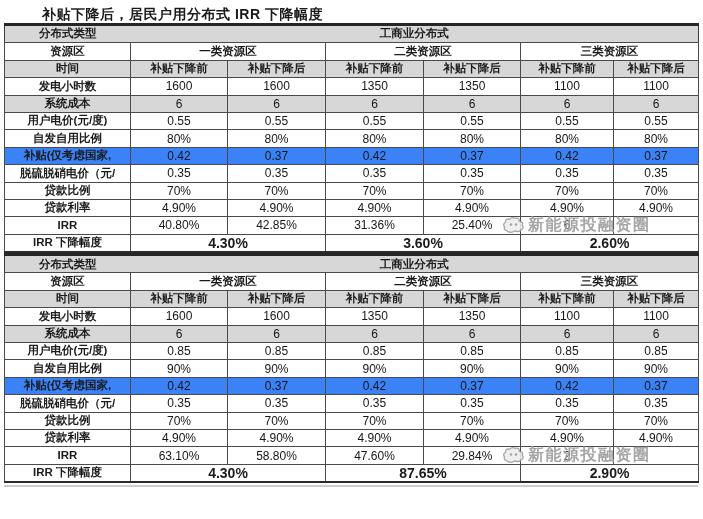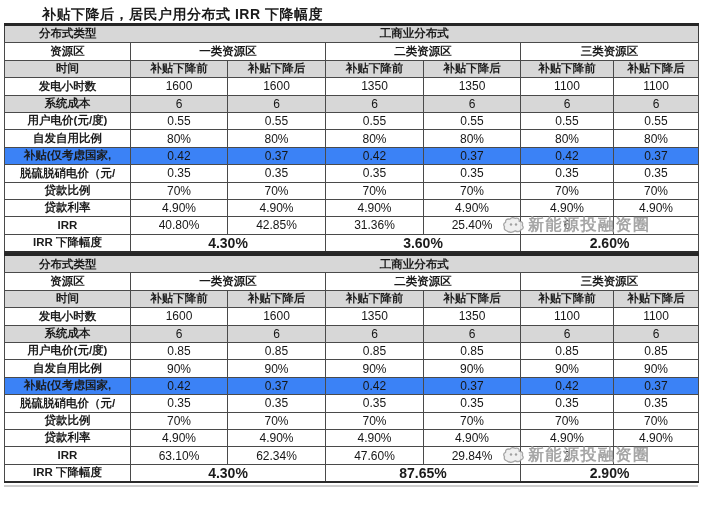--- a/index.html
+++ b/index.html
@@ -308,21 +308,21 @@
             <td class="val">4.90%</td>
             <td class="val">4.90%</td>
             <td class="val">4.90%</td>
             <td class="val">4.90%</td>
             <td class="val">4.90%</td>
             <td class="val">4.90%</td>
           </tr>
           <tr>
             <th>IRR</th>
             <td class="val">63.10%</td>
-            <td class="val">62.34%</td>
+            <td class="val">58.80%</td>
             <td class="val">47.60%</td>
             <td class="val">29.84%</td>
             <td class="val">2</td>
             <td class="val"></td>
           </tr>
           <tr class="r-drop">
             <th>IRR 下降幅度</th>
             <td class="drop" colspan="2">4.30%</td>
             <td class="drop" colspan="2">87.65%</td>
             <td class="drop" colspan="2">2.90%</td>

